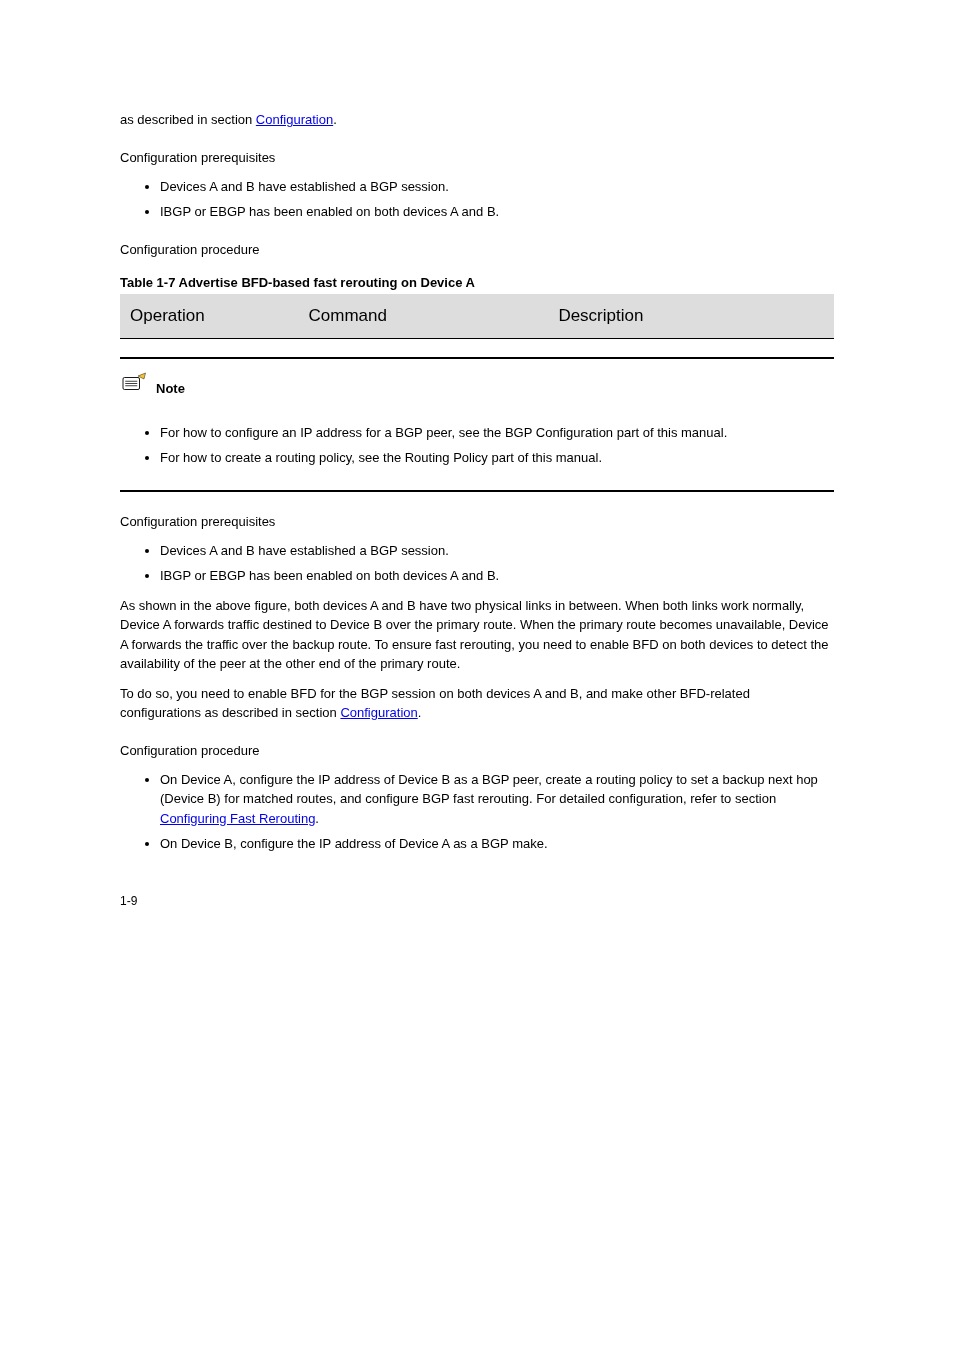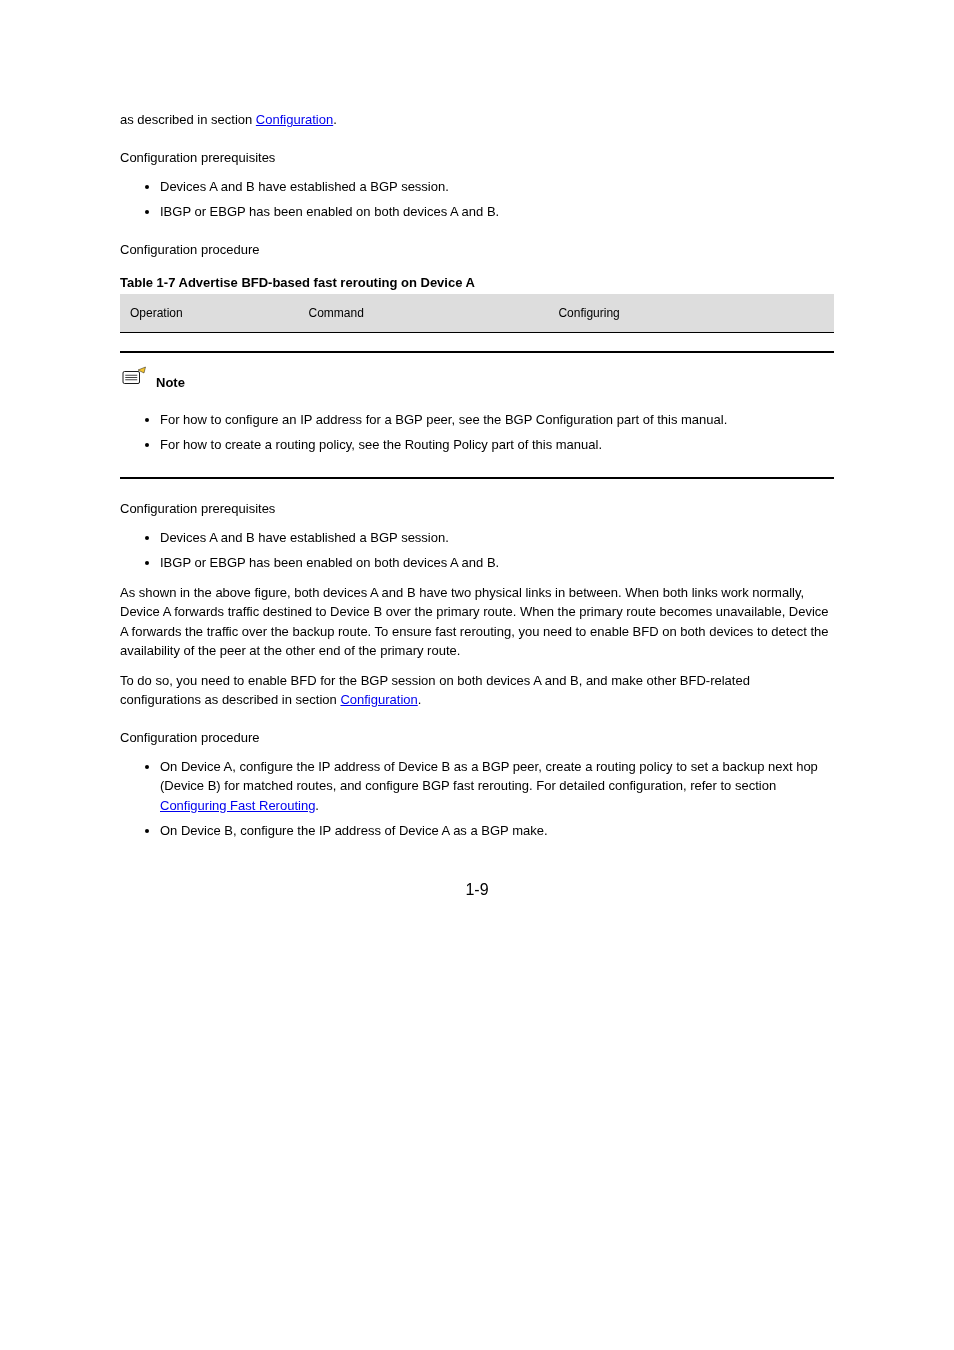--- a/index.html
+++ b/index.html
@@ -39,21 +39,21 @@
   }
   table {
     width: 100%;
     border-collapse: collapse;
     margin-bottom: 16px;
   }
   th, td {
     text-align: left;
     padding: 12px 10px;
     vertical-align: top;
-    font-size: 12px;
+    font-size: 17px;
     border-bottom: 1px solid #000;
   }
   th {
     background: #ddd;
     font-weight: normal;
   }
   tbody tr td {
     border-bottom: 1px solid #888;
   }
   tbody tr:last-child td {
@@ -65,34 +65,33 @@
   .note-block {
     border-top: 2px solid #000;
     border-bottom: 2px solid #000;
     padding: 12px 0 14px 0;
     margin: 18px 0 22px 0;
   }
   .note-header {
     display: flex;
     align-items: flex-end;
     gap: 6px;
-    margin-bottom: 20px;
+    margin-bottom: 27px;
   }
   .note-header .label {
     font-weight: bold;
     font-size: 13px;
   }
   .icon-svg {
     width: 30px;
     height: 22px;
   }
   .footer-page {
-    text-align: center;
     margin-top: 40px;
-    font-size: 16px;
+    font-size: 12px;
   }
   p.body {
     line-height: 1.5;
     margin: 10px 0;
   }
 </style>
 </head>
 <body>
 
 <div class="page">
@@ -108,21 +107,21 @@
   </ul>
 
   <div class="heading">Configuration procedure</div>
   <div class="table-caption">Table 1-7 Advertise BFD-based fast rerouting on Device A</div>
 
   <table>
     <thead>
       <tr>
         <th class="col1">Operation</th>
         <th class="col2">Command</th>
-        <th class="col3">Configuring</th>
+        <th class="col3">Description</th>
       </tr>
     </thead>
     <tbody>
     </tbody>
   </table>
 
   <div class="note-block">
     <div class="note-header">
       <span>
         <svg class="icon-svg" viewBox="0 0 40 28">

